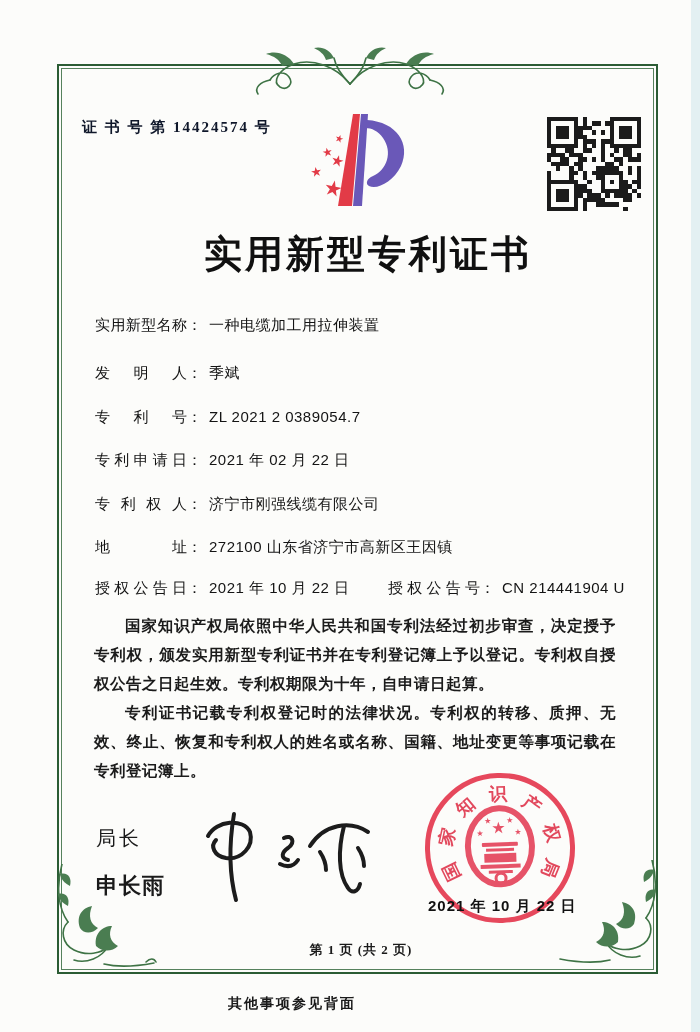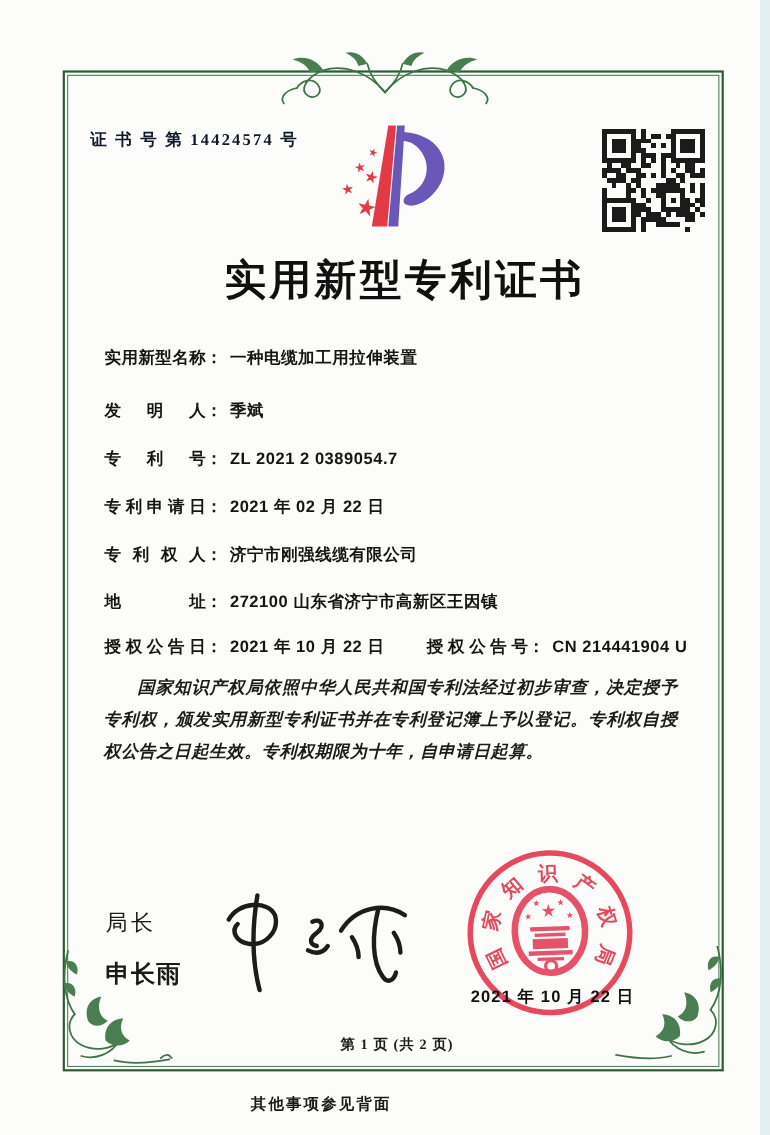--- a/index.html
+++ b/index.html
@@ -20,33 +20,33 @@
   }
   .logo{position:absolute;left:292px;top:110px;}
   .qr{position:absolute;left:547px;top:117px;}
 
   .title{
     position:absolute;left:18px;top:229px;width:700px;text-align:center;
     font-family:"Liberation Serif", serif;font-size:38px;font-weight:700;
     letter-spacing:3px;color:#101010;
   }
 
-  .field-row{position:absolute;left:95px;font-size:15px;font-weight:700;color:#141414;white-space:nowrap;}
+  .field-row{position:absolute;left:95px;font-size:15px;font-weight:400;color:#141414;white-space:nowrap;}
   .field-label{display:inline-block;width:92px;text-align:justify;text-align-last:justify;vertical-align:top;}
   .field-colon{display:inline-block;}
   .field-value{margin-left:7px;letter-spacing:0.5px;}
   .r0{top:316px}.r1{top:364px}.r2{top:408px}.r3{top:451px}.r4{top:495px}.r5{top:538px}.r6{top:579px}
   .grant-no{left:388px;}
 
   .paragraphs{
     position:absolute;left:94px;top:611px;width:522px;
     font-family:"Liberation Serif", serif;font-size:15.5px;font-weight:600;
     line-height:29px;color:#1b1b1b;letter-spacing:0.5px;text-align:justify;
   }
-  .paragraphs p{margin:0;text-indent:2em;font-style:italic;}
+  .paragraphs p{margin:0;text-indent:2em;}
 
   .signer-title{position:absolute;left:96px;top:825px;font-size:20px;font-weight:400;letter-spacing:3px;}
   .signer-name{position:absolute;left:96px;top:871px;font-size:22px;font-weight:700;letter-spacing:1px;}
   .signature{position:absolute;left:192px;top:808px;}
 
   .seal{position:absolute;left:425px;top:773px;width:150px;height:150px;transform:rotate(-2deg);opacity:0.92;}
   .seal-ring{position:absolute;inset:0;border-radius:50%;border:5px solid #e5394f;}
   .seal-char{
     position:absolute;left:50%;top:50%;width:22px;height:22px;margin:-11px;
     text-align:center;line-height:22px;font-size:18px;font-weight:700;color:#e03a50;
@@ -409,20 +409,21 @@
   </div>
   <div class="field-row r6">
     <span class="field-label">授权公告日</span><span class="field-colon">：</span><span class="field-value">2021 年 10 月 22 日</span>
   </div>
   <div class="field-row r6 grant-no">
     <span class="field-label">授权公告号</span><span class="field-colon">：</span><span class="field-value">CN 214441904 U</span>
   </div>
 
   <div class="paragraphs">
     <p>国家知识产权局依照中华人民共和国专利法经过初步审查，决定授予专利权，颁发实用新型专利证书并在专利登记簿上予以登记。专利权自授权公告之日起生效。专利权期限为十年，自申请日起算。</p>
+    <p>专利证书记载专利权登记时的法律状况。专利权的转移、质押、无效、终止、恢复和专利权人的姓名或名称、国籍、地址变更等事项记载在专利登记簿上。</p>
   </div>
 
   <div class="signer-title">局长</div>
   <div class="signer-name">申长雨</div>
   <svg class="signature" width="190" height="100" viewBox="0 0 190 100">
     <g fill="none" stroke="#1c1c1c" stroke-width="4" stroke-linecap="round">
       <path d="M42,6 C38,30 36,62 44,92"></path>
       <path d="M16,28 C24,12 52,10 58,24 C62,38 50,52 34,50 C22,48 18,38 24,32"></path>
       <path d="M92,30 C100,26 104,34 96,40 C90,44 88,50 96,52"></path>
       <path d="M88,56 C96,60 102,58 106,52"></path>

